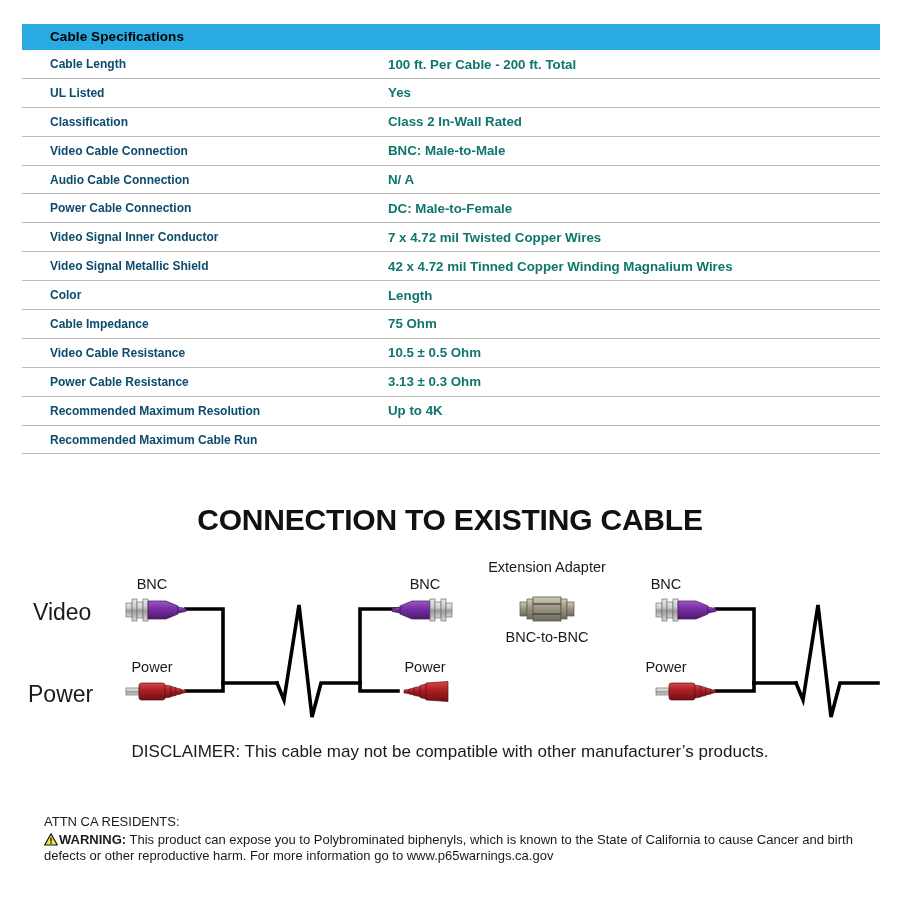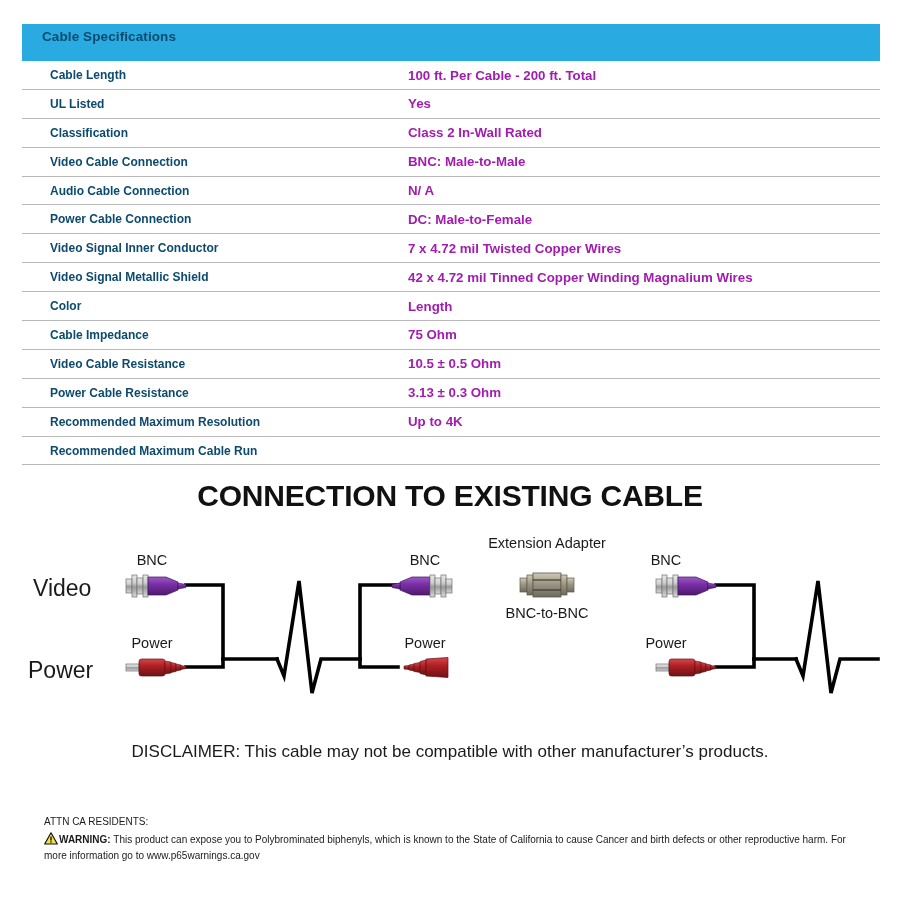--- a/index.html
+++ b/index.html
@@ -18,25 +18,25 @@
 
   
   #spec-table {
     position: absolute;
     left: 22px;
     top: 24px;
     width: 858px;
   }
   .spec-header {
     background: #29abe2;
-    height: 37px;
+    height: 26px;
     line-height: 26px;
-    padding-left: 20px;
+    padding-left: 28px;
     box-sizing: border-box;
-    color: #0c4a6e;
+    color: #000000;
     font-size: 13.5px;
     font-weight: bold;
     letter-spacing: 0.1px;
   }
   .spec-row {
     display: flex;
     align-items: center;
     height: 28.9px;
     border-bottom: 1.6px solid #b9b9b9;
     box-sizing: border-box;
@@ -50,30 +50,29 @@
     box-sizing: border-box;
     font-size: 12px;
     font-weight: bold;
     color: #0c4a6e;
     white-space: nowrap;
   }
   .spec-value {
     flex: 1;
     font-size: 13.3px;
     font-weight: bold;
-    color: #a21caf;
+    color: #0f766e;
     white-space: nowrap;
-    margin-left: 20px;
   }
 
   
   #diagram-section {
     position: absolute;
     left: 0;
-    top: 471px;
+    top: 495px;
     width: 788px;
     height: 230px;
   }
   #diagram-title {
     position: absolute;
     left: 0;
     top: 8px;
     width: 900px;
     text-align: center;
     font-size: 30px;
@@ -98,21 +97,21 @@
     font-size: 17px;
     color: #1a1a1a;
   }
 
   
   #prop65 {
     position: absolute;
     left: 44px;
     top: 814px;
     width: 820px;
-    font-size: 10px;
+    font-size: 13px;
     line-height: 16.6px;
     color: #1a1a1a;
   }
   #prop65-attn {
     display: block;
     margin-bottom: 1px;
   }
   #prop65-body {
     display: block;
   }

